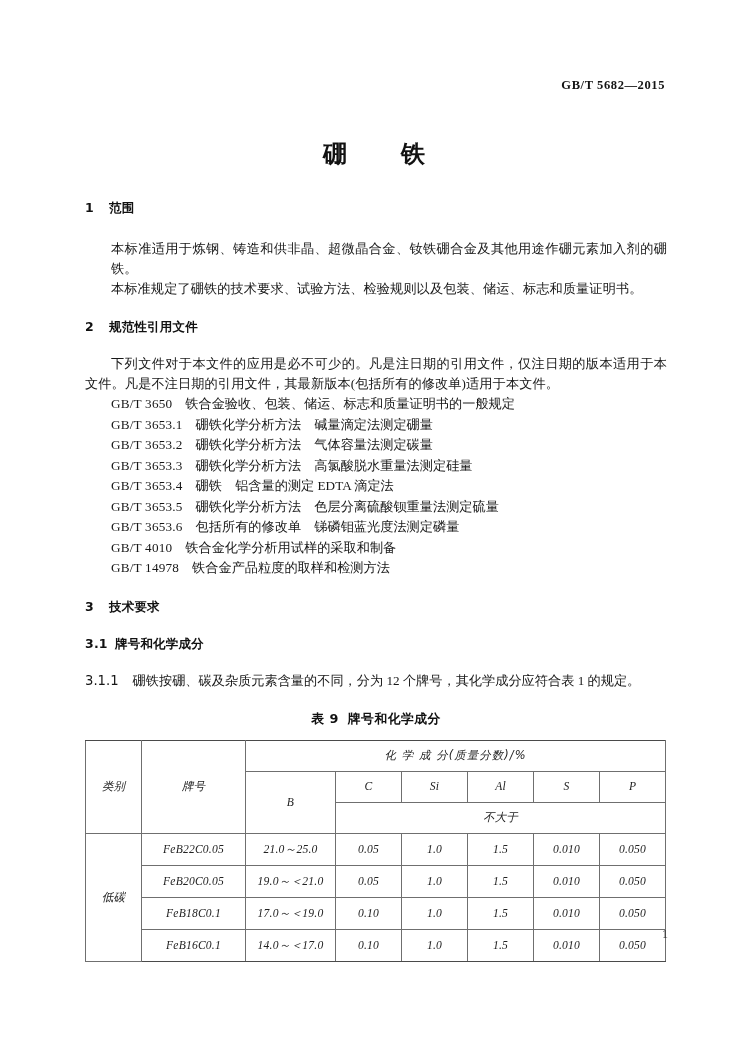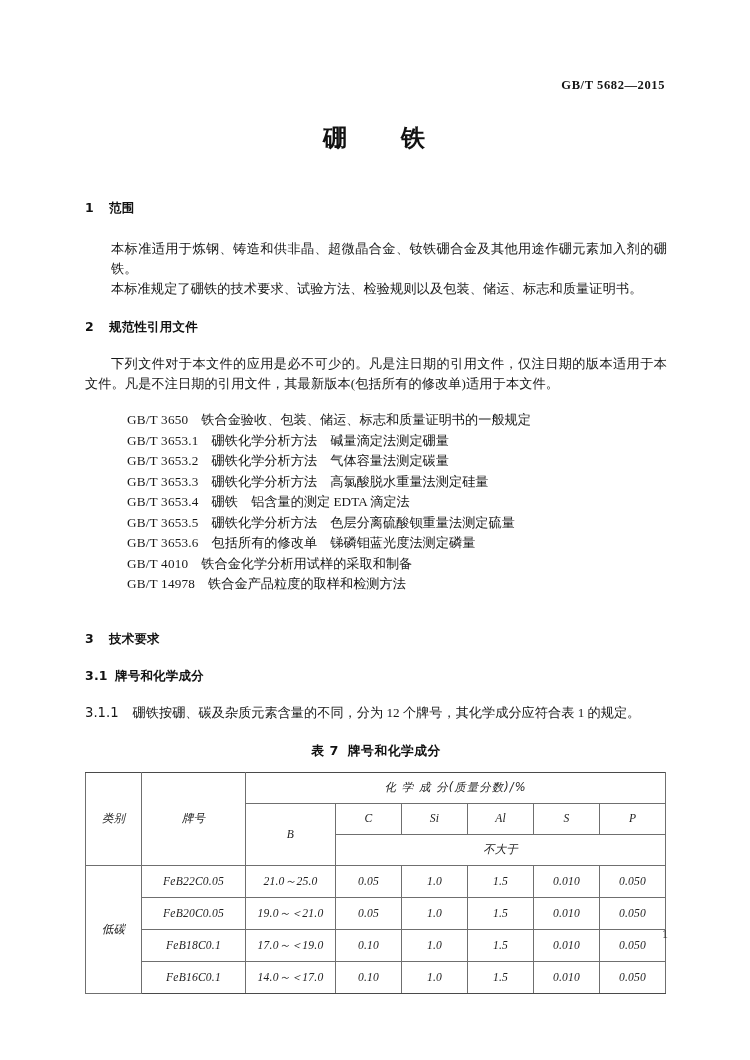--- a/index.html
+++ b/index.html
@@ -31,21 +31,21 @@
     font-size: 12.5px;
     font-weight: bold;
     letter-spacing: 0.6px;
     color: #141414;
     white-space: nowrap;
   }
 
   
   .doc-title {
     position: absolute;
-    top: 122px;
+    top: 138px;
     left: 0;
     width: 750px;
     text-align: center;
     font-family: "DejaVu Sans", "Liberation Sans", sans-serif;
     font-size: 24px;
     font-weight: bold;
     letter-spacing: 2px;
     color: #111111;
   }
   .doc-title .gap { display: inline-block; width: 52px; }
@@ -95,21 +95,21 @@
     font-weight: normal;
     text-align: center;
   }
   .subpara .txt {
     font-family: "Liberation Serif", "DejaVu Serif", serif;
   }
 
   
   .ref-list {
     list-style: none;
-    margin: 16px;
+    margin: 0;
     padding: 0 0 0 26px;
   }
   .ref-list li {
     font-size: 13.2px;
     line-height: 20.5px;
     color: #171717;
     white-space: nowrap;
   }
   .ref-list li .code {
     font-family: "Liberation Serif", "DejaVu Serif", serif;
@@ -242,21 +242,21 @@
 
     <div class="spacer-18"></div>
 
     <div class="subpara">
       <span class="lbl">3.1.1</span><span class="sp1" style="display:inline-block;width:14px;"></span><span class="txt">硼铁按硼、碳及杂质元素含量的不同，分为 12 个牌号，其化学成分应符合表 1 的规定。</span>
     </div>
 
     <div class="spacer-20"></div>
 
     <div class="table-caption">
-      <span>表 7</span><span class="cap-gap"></span><span>牌号和化学成分</span>
+      <span>表 9</span><span class="cap-gap"></span><span>牌号和化学成分</span>
     </div>
 
     <table class="spec">
       <colgroup>
         <col class="col-cat">
           <col class="col-grade">
           <col class="col-b">
         <col class="col-el">
           <col class="col-el">
           <col class="col-el">

